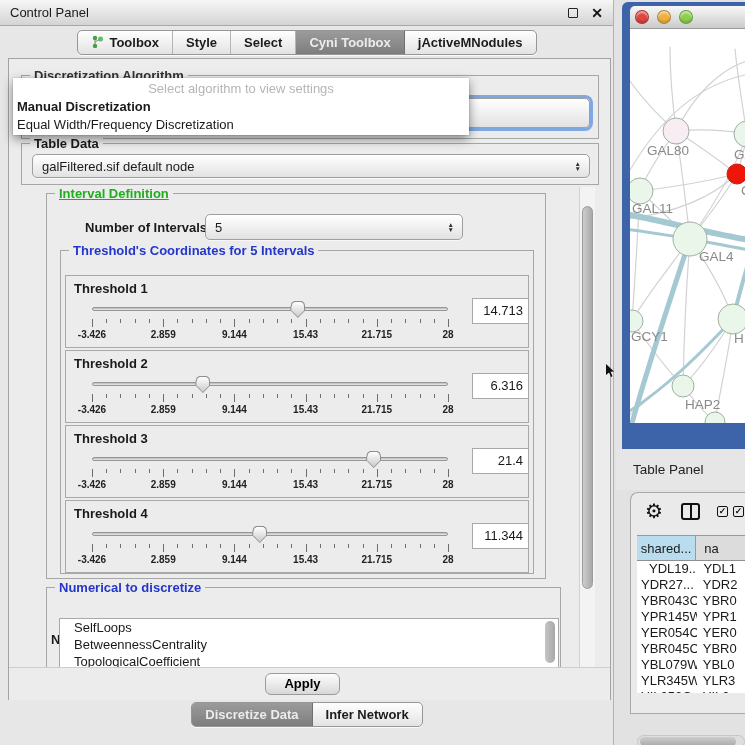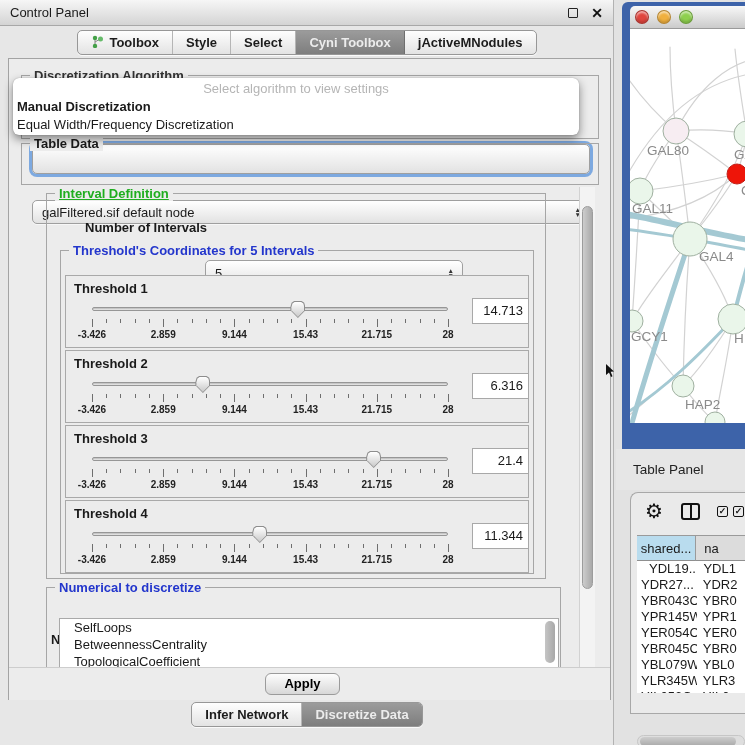--- a/index.html
+++ b/index.html
@@ -19,31 +19,31 @@
   .seg-ctl { display:flex; height:25px; border:1px solid #979797; border-radius:5px; overflow:hidden; background:linear-gradient(#fefefe,#e3e3e3); box-shadow:0 1px 0 rgba(255,255,255,.8); }
   .seg { display:flex; align-items:center; gap:5px; padding:0 13px; font-size:13px; font-weight:600; color:#1c1c1c; border-right:1px solid #b5b5b5; cursor:default; }
   .seg:last-child { border-right:none;text-align:right; }
   .seg.selected { background:linear-gradient(#9b9b9b,#7e7e7e); color:#ececec; border-right-color:#6f6f6f; }
 
   #main-panel { position:absolute; left:8px; top:58px; width:603px; height:642px; background:#ececec; border:1px solid #a3a3a3; }
 
   .groupbox { position:absolute; border:1px solid #a6a6a6; }
   .grouplabel { position:absolute; top:-8px; left:8px; background:#ececec; padding:0 4px; font-size:13px; font-weight:600; white-space:nowrap; }
 
-  .combo { position:absolute; border:1px solid #9f9f9f; border-radius:5px; background:linear-gradient(#ffffff,#e2e2e2); font-size:13px; display:flex; align-items:center; padding:0 24px 0 9px; box-shadow:0 1px 0 rgba(255,255,255,.6); white-space:nowrap; overflow:hidden;margin-top:46px; }
+  .combo { position:absolute; border:1px solid #9f9f9f; border-radius:5px; background:linear-gradient(#ffffff,#e2e2e2); font-size:13px; display:flex; align-items:center; padding:0 24px 0 9px; box-shadow:0 1px 0 rgba(255,255,255,.6); white-space:nowrap; overflow:hidden; }
   .combo .arrows { position:absolute; right:8px; top:50%; transform:translateY(-50%); display:flex; flex-direction:column; font-size:6.5px; line-height:5px; color:#333; }
   .focus-ring { box-shadow:0 0 0 3px rgba(106,158,222,.85); }
 
   #algo-group { left:12px; top:16px; width:578px; height:64px; }
   #algo-combo { left:10px; top:22px; width:558px; height:30px; }
   #tabledata-group { left:12px; top:84px; width:578px; height:42px; }
   #tabledata-combo { left:10px; top:10px; width:558px; height:24px; }
 
   
-  #algo-popup { position:absolute; left:4px; top:19px; width:566px; height:57px; background:#fff; border-radius:6px; box-shadow:0 4px 10px rgba(0,0,0,.45), 0 0 1px rgba(0,0,0,.4); z-index:50; font-size:13px; overflow:hidden; }
+  #algo-popup { position:absolute; left:4px; top:19px; width:456px; height:57px; background:#fff; border-radius:0; box-shadow:0 4px 10px rgba(0,0,0,.45), 0 0 1px rgba(0,0,0,.4); z-index:50; font-size:13px; overflow:hidden; }
   .popup-row { height:18px; line-height:18px; padding:0 4px; white-space:nowrap; }
   .popup-row.placeholder { text-align:center; color:#b5b5b5; margin-top:2px; }
   .popup-row.bold { font-weight:bold; }
 
   
   #scrollarea { position:absolute; left:12px; top:128px; width:556px; height:480px; overflow:hidden; }
   #vscroll { position:absolute; left:570px; top:128px; width:16px; height:480px; background:#f3f3f3; border-left:1px solid #d2d2d2; }
   #vscroll .thumb { position:absolute; left:2px; top:19px; width:11px; height:383px; border-radius:6px; background:linear-gradient(90deg,#cdcdcd,#a9a9a9); border:1px solid #9c9c9c; }
 
   #interval-group { left:25px; top:6px; width:500px; height:386px; }
@@ -370,25 +370,25 @@
       <div class="thumb"></div>
     </div>
 
     <div id="apply-strip">
       <button class="apply-btn">Apply</button>
     </div>
   </div>
 
   <div class="tabrow" id="bottom-tabrow">
     <div class="seg-ctl" id="bottom-tabs">
+        <div class="seg selected">
+          <span>Discretize Data</span>
+        </div>
         <div class="seg">
           <span>Infer Network</span>
-        </div>
-        <div class="seg selected">
-          <span>Discretize Data</span>
         </div>
       </div>
   </div>
 </div>
 
 <div id="net-window">
   <div class="net-titlebar">
     <span class="tl" id="tl0" style="left: 5px; background: rgb(224, 69, 62);"></span>
     <span class="tl" id="tl1" style="left: 27px; background: rgb(240, 176, 63);"></span>
     <span class="tl" id="tl2" style="left: 49px; background: rgb(142, 208, 78);"></span>

